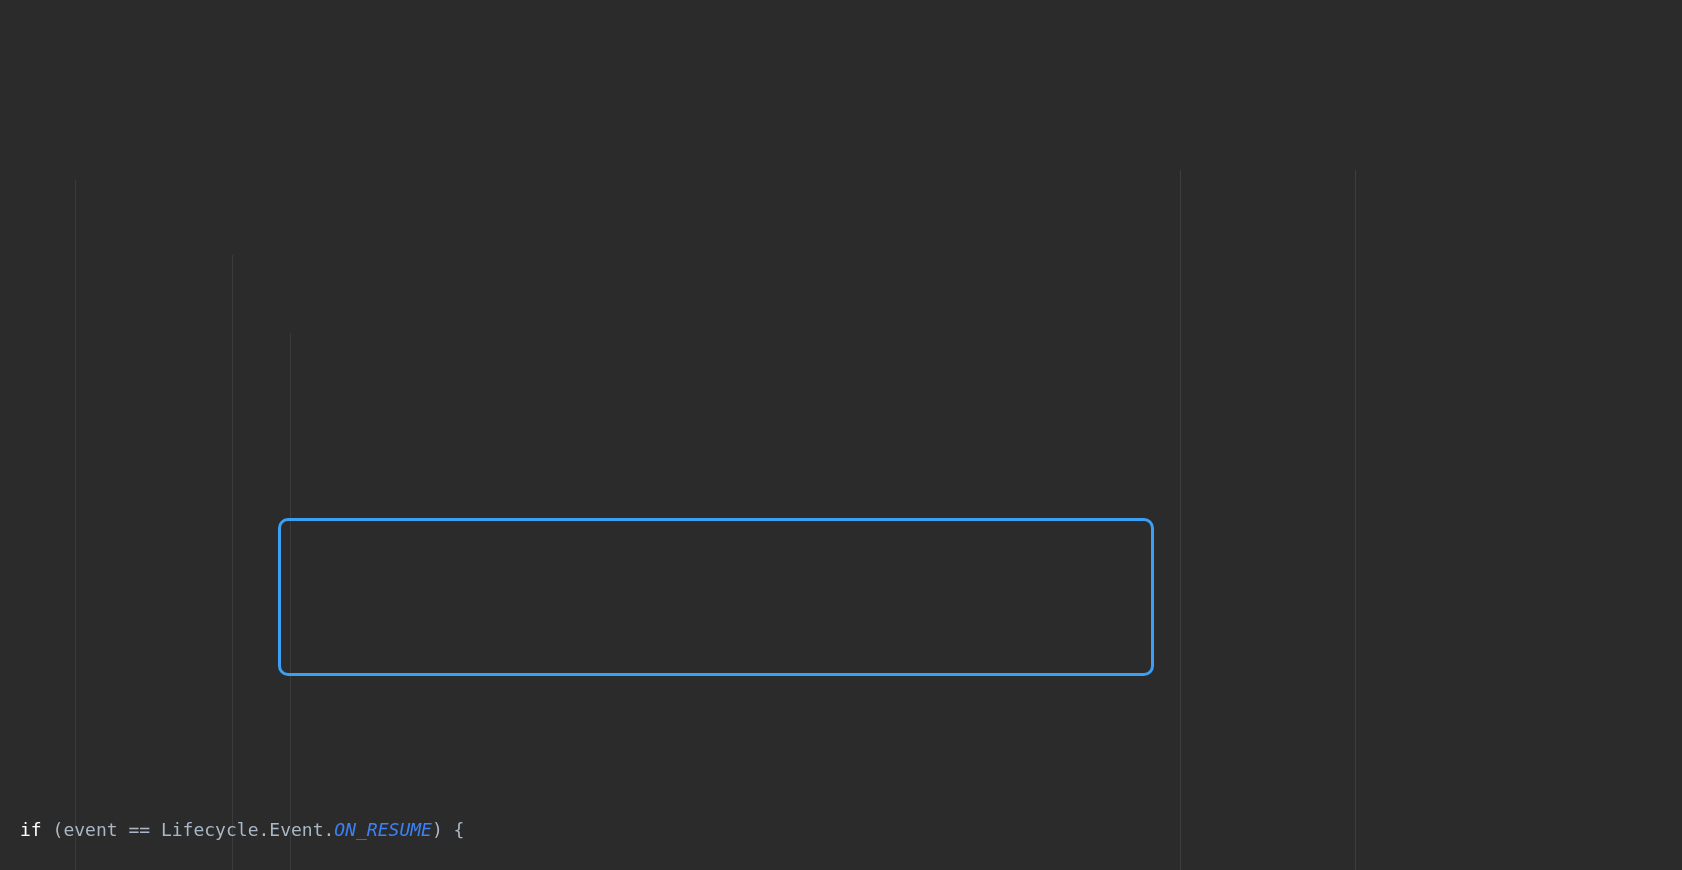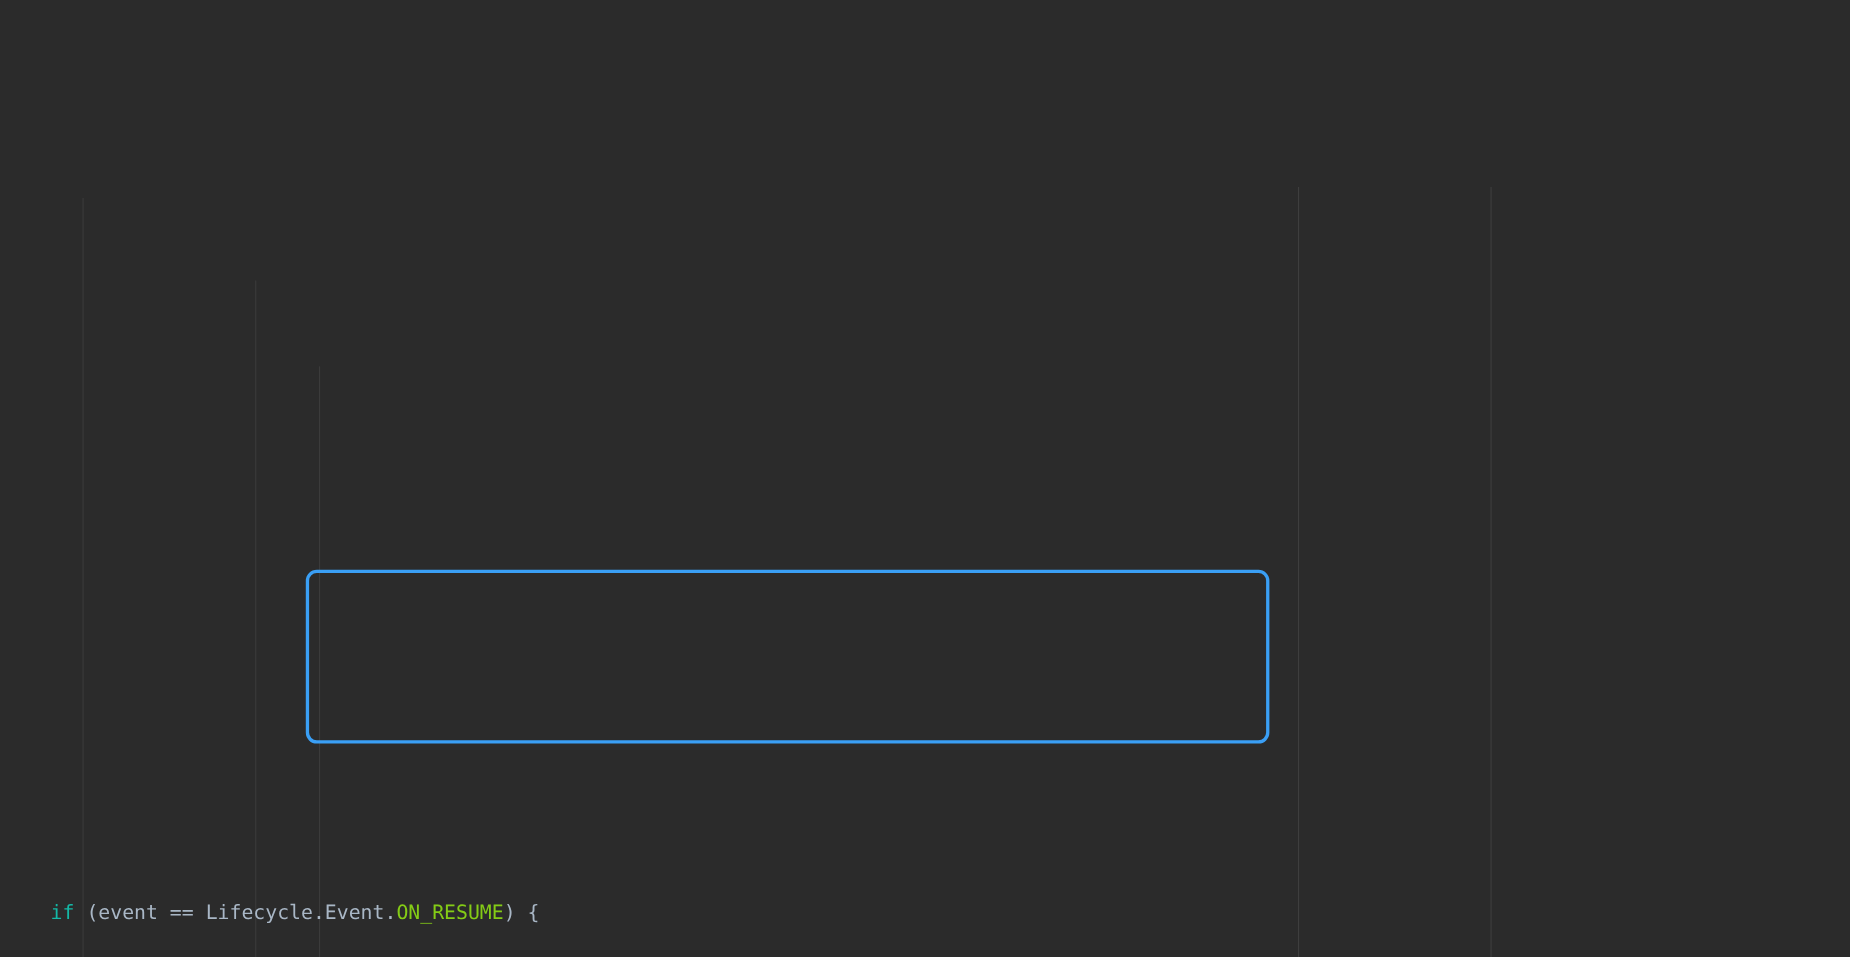--- a/index.html
+++ b/index.html
@@ -34,22 +34,22 @@
     }
     .ruler {
       position: absolute;
       top: 0;
       bottom: 0;
       width: 1px;
       background: rgba(120,120,120,0.25);
       z-index: 1;
     }
     
-    .kw   { color: #14b8a6; margin-left: 26px; }
-    .enum   { color: #84cc16; }
+    .kw   { color: #ffffff; }
+    .enum   { color: #3b82f6; font-style: italic; }
     .indent-guide {
       position: absolute;
       top: 0;
       bottom: 0;
       width: 1px;
       background: rgba(90,90,90,0.35);
       z-index: 0;
     }
   </style>
 </head>

